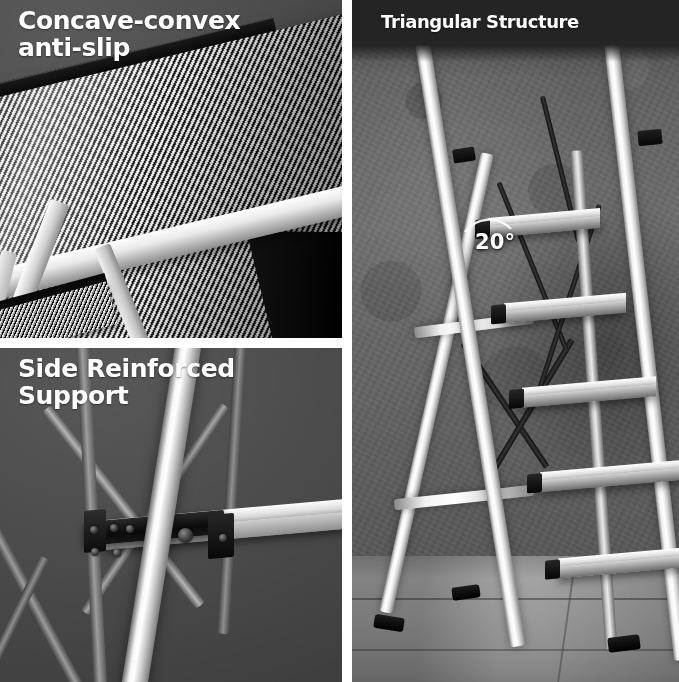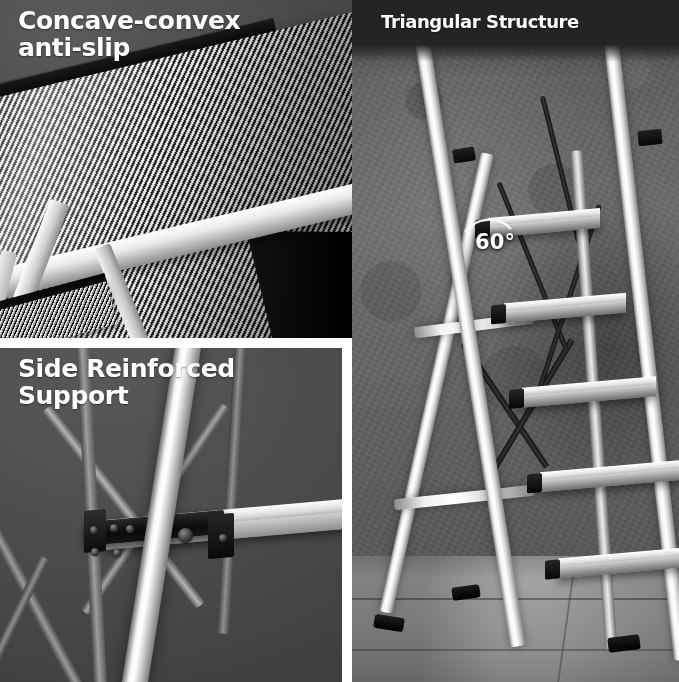--- a/index.html
+++ b/index.html
@@ -17,21 +17,21 @@
     color:#ffffff;
     font-family:"DejaVu Sans","Liberation Sans",sans-serif;
     font-weight:bold;
     letter-spacing:-0.4px;
     line-height:1.06;
     white-space:pre-line;
     text-shadow:0 1px 2px rgba(0,0,0,.45);
   }
 
   
-  #panel-anti-slip{left:0;top:0;width:342px;height:338px;background:#ec4899;padding-left:16px;}
+  #panel-anti-slip{left:0;top:0;width:342px;height:338px;background:#ec4899;}
   #panel-anti-slip .bgtint{
     position:absolute;inset:0;
     background:
       radial-gradient(120% 90% at 18% 8%, #5a5a5a 0%, #4b4b4b 55%, #424242 100%);
   }
   #title-anti-slip{left:18px;top:8px;font-size:25px;}
 
   
   #step-plate{
     position:absolute;
@@ -406,19 +406,19 @@
 
     <div class="bar white" id="L-front-stile"></div>
 
     <div class="foot" style="left:22px;top:616px;width:30px;height:14px;transform:rotate(9deg);"></div>
     <div class="foot" style="left:100px;top:586px;width:28px;height:13px;transform:rotate(-8deg);"></div>
     <div class="foot" style="left:256px;top:636px;width:32px;height:15px;transform:rotate(-7deg);"></div>
 
     <svg id="angle-arc" viewBox="0 0 58 40">
       <path d="M6 36 A 30 30 0 0 1 52 33" fill="none" stroke="#ffffff" stroke-width="2.4" opacity=".9"></path>
     </svg>
-    <div id="angle-label">60°</div>
+    <div id="angle-label">20°</div>
 
     <div id="tri-header"></div>
     <div class="title" id="title-triangular">Triangular Structure</div>
   </div>
 
 </div>
 
 </body></html>

